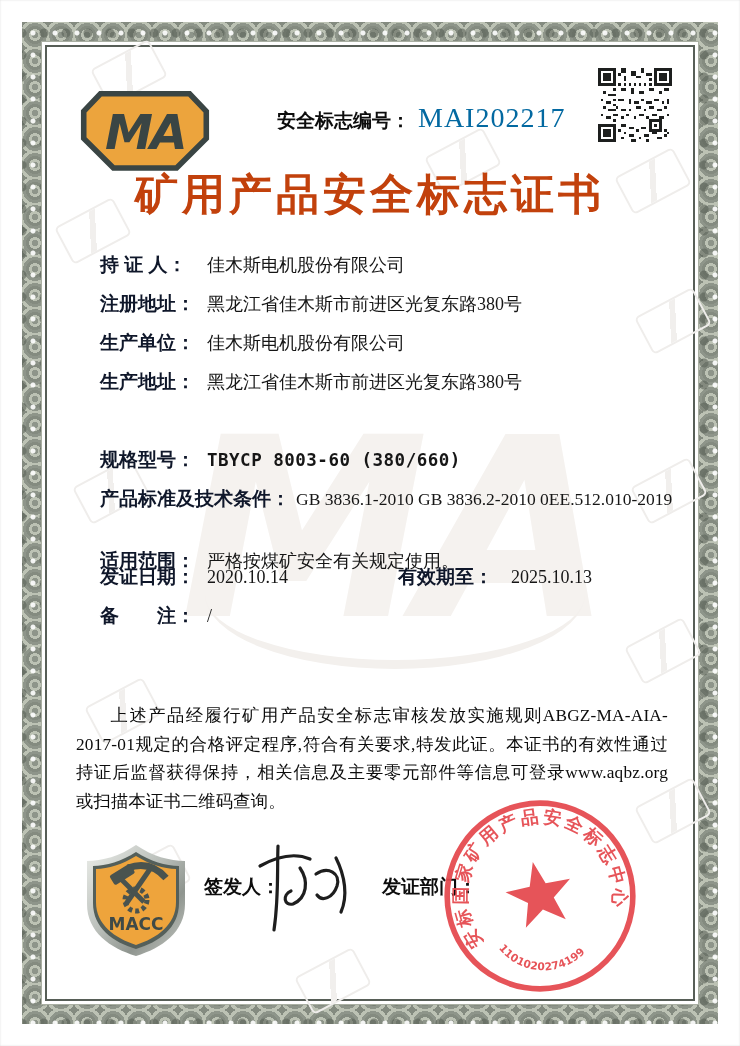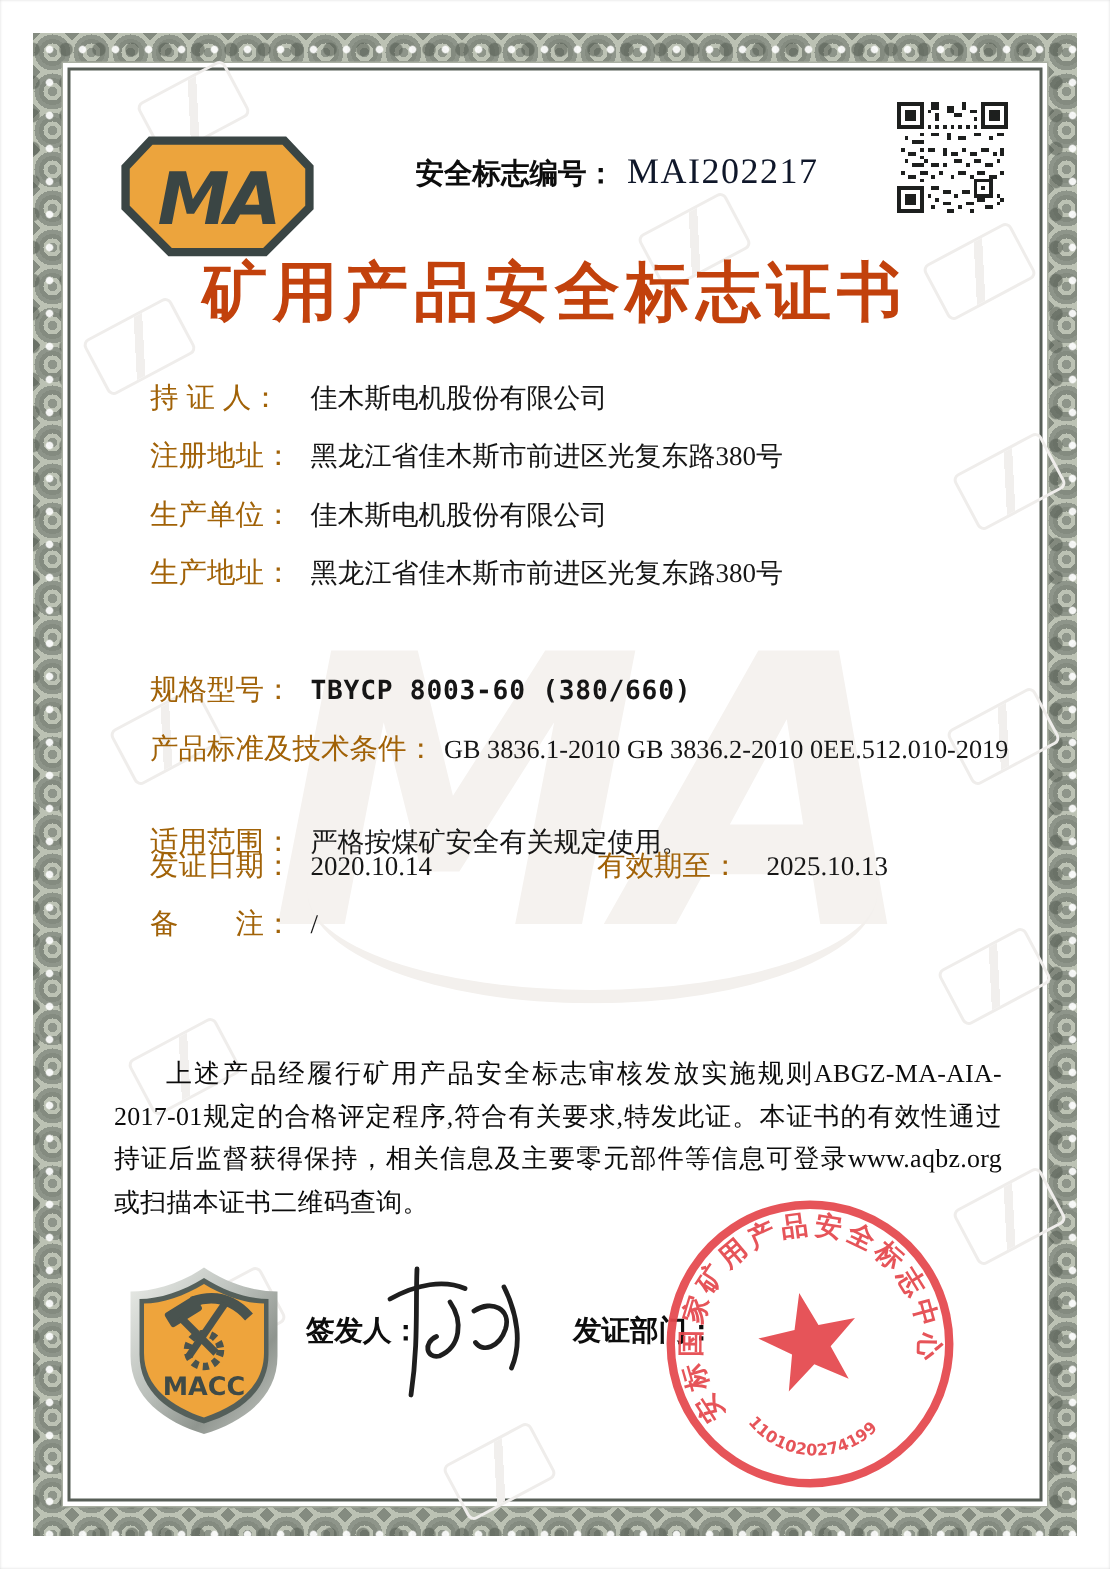--- a/index.html
+++ b/index.html
@@ -22,27 +22,27 @@
   .wm-big{position:absolute;left:180px;top:400px;width:420px;height:300px;color:#f5f2ef;
       font-family:"DejaVu Sans",sans-serif;font-weight:900;font-style:italic;font-size:250px;
       line-height:260px;text-align:center;letter-spacing:-10px;user-select:none;}
   .wm-swoosh{position:absolute;left:205px;top:520px;width:380px;height:140px;
       border-bottom:9px solid #f3f0ed;border-radius:50%;}
   .content{position:absolute;inset:0;}
   
   .ma-badge{position:absolute;left:80px;top:86px;width:130px;height:88px;}
   .certno{position:absolute;left:277px;top:102px;white-space:nowrap;}
   .certno .lbl{font-family:"Liberation Sans",sans-serif;font-weight:700;font-size:19px;color:#0d0d0d;}
-  .certno .val{font-family:"Liberation Serif",serif;font-size:24px;color:#0f172a;margin-left:8px;letter-spacing:1px;}
+  .certno .val{font-family:"Liberation Serif",serif;font-size:28px;color:#0369a1;margin-left:8px;letter-spacing:1px;}
   .qr{position:absolute;left:598px;top:68px;width:74px;height:74px;}
   .doc-title{position:absolute;left:0;right:0;top:166px;text-align:center;
       font-family:"Liberation Serif",serif;font-weight:700;font-size:43px;color:#c2410c;letter-spacing:4px;}
   
   .row{position:absolute;left:100px;display:flex;align-items:baseline;white-space:nowrap;}
-  .row .lbl{font-family:"Liberation Sans",sans-serif;font-weight:400;font-size:19px;color:#a16207;flex:none;}
+  .row .lbl{font-family:"Liberation Sans",sans-serif;font-weight:700;font-size:19px;color:#0f172a;flex:none;}
   .row .lbl.w5{min-width:97px;}
   .row .val{font-family:"Liberation Serif",serif;font-size:18px;color:#161616;margin-left:10px;}
   .val.mono{font-family:"DejaVu Sans Mono",monospace;font-weight:700;font-size:17.5px;letter-spacing:0.5px;}
   .val.std{font-size:17.5px;margin-left:6px;}
   .spacer1{display:inline-block;width:110px;}
   
   .statement{position:absolute;left:76px;top:702px;width:592px;font-family:"Liberation Serif",serif;
       font-size:17.3px;line-height:1.66;color:#0c0c0c;text-indent:2em;letter-spacing:0.2px;text-align:justify;}
   
   .macc{position:absolute;left:84px;top:842px;width:104px;height:118px;}

